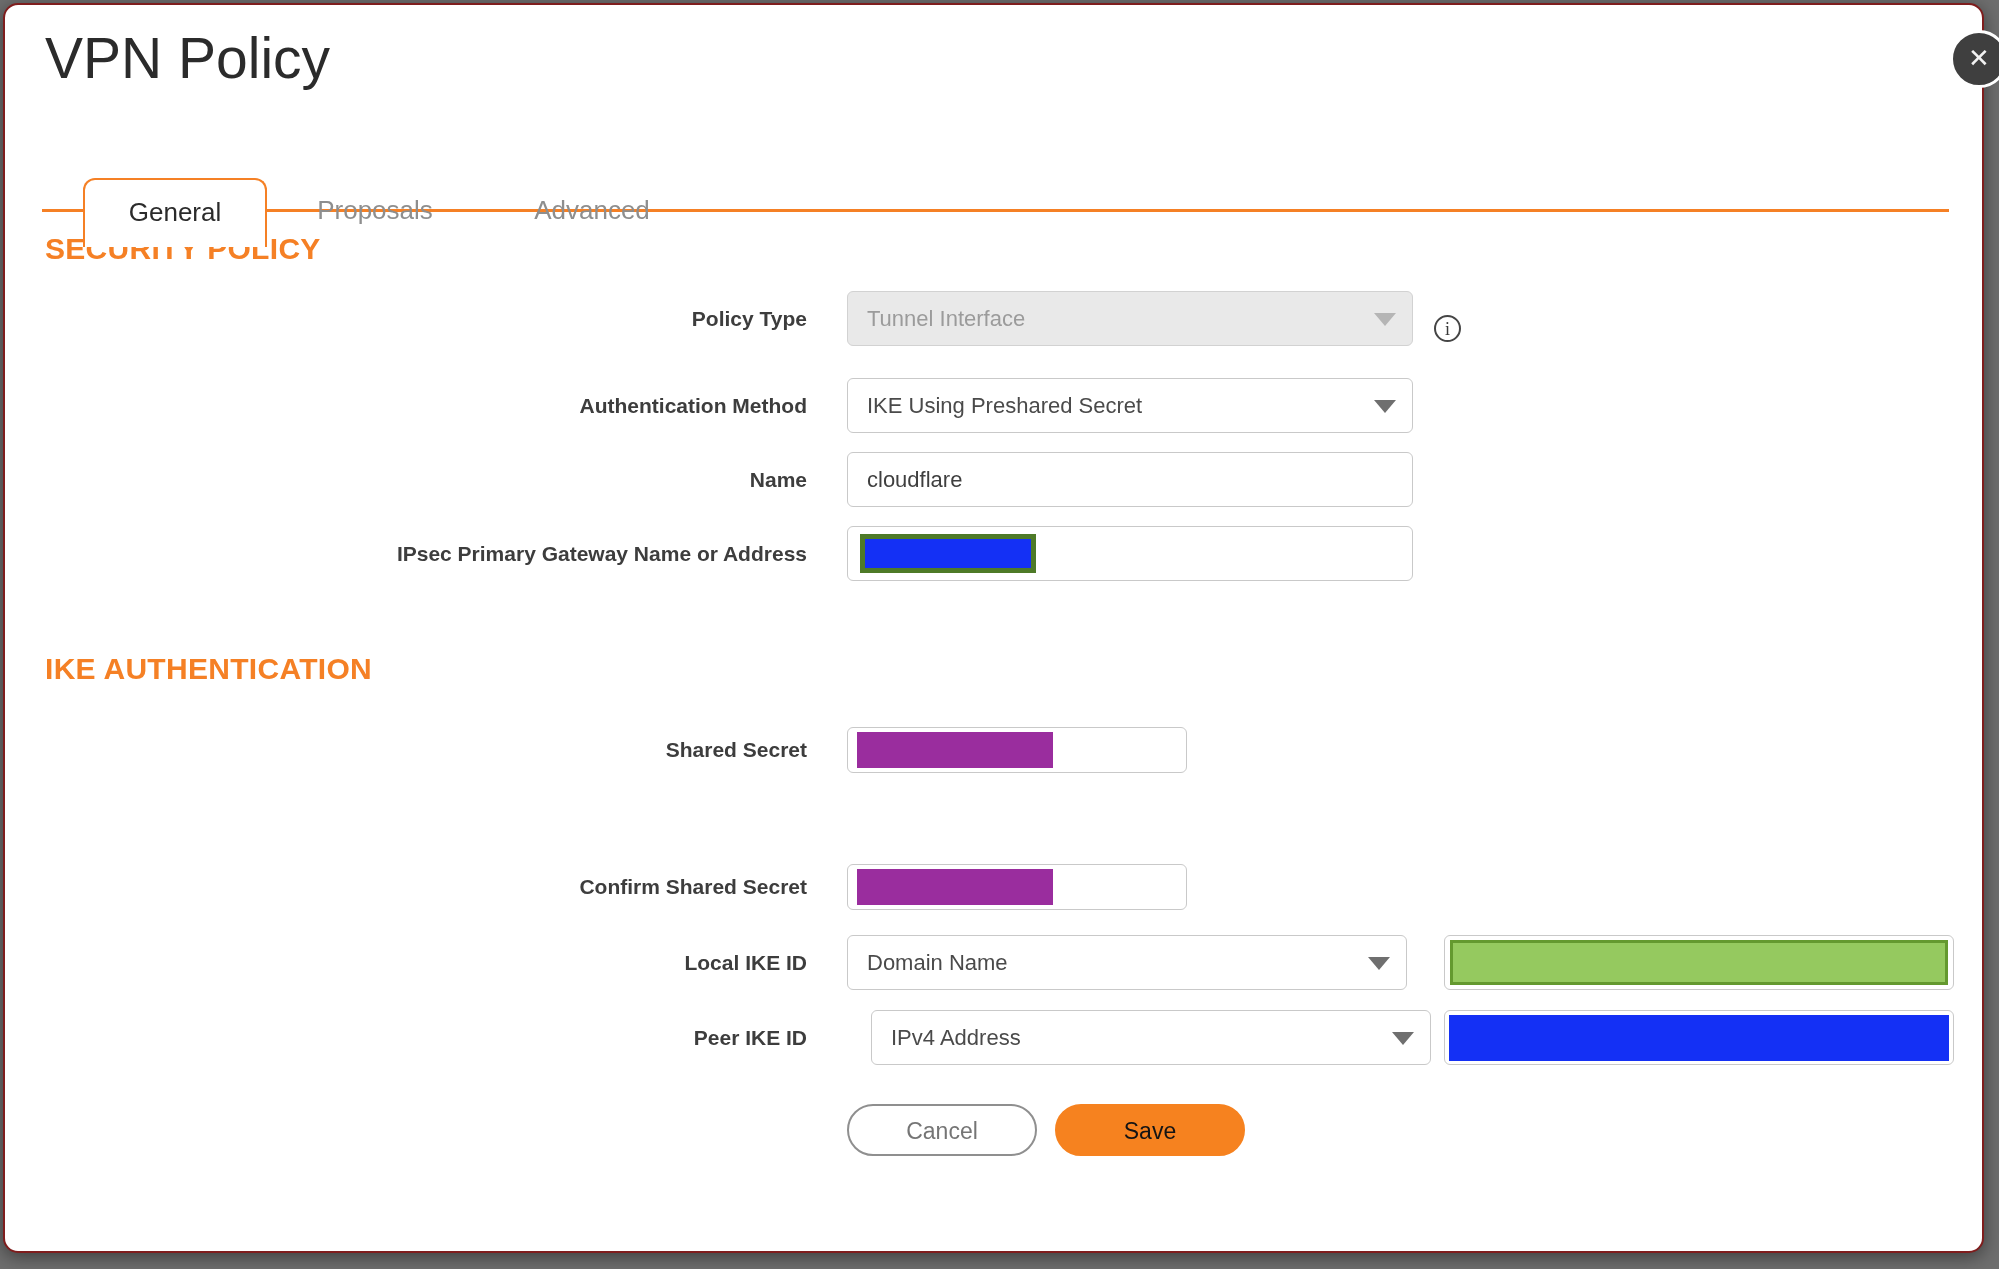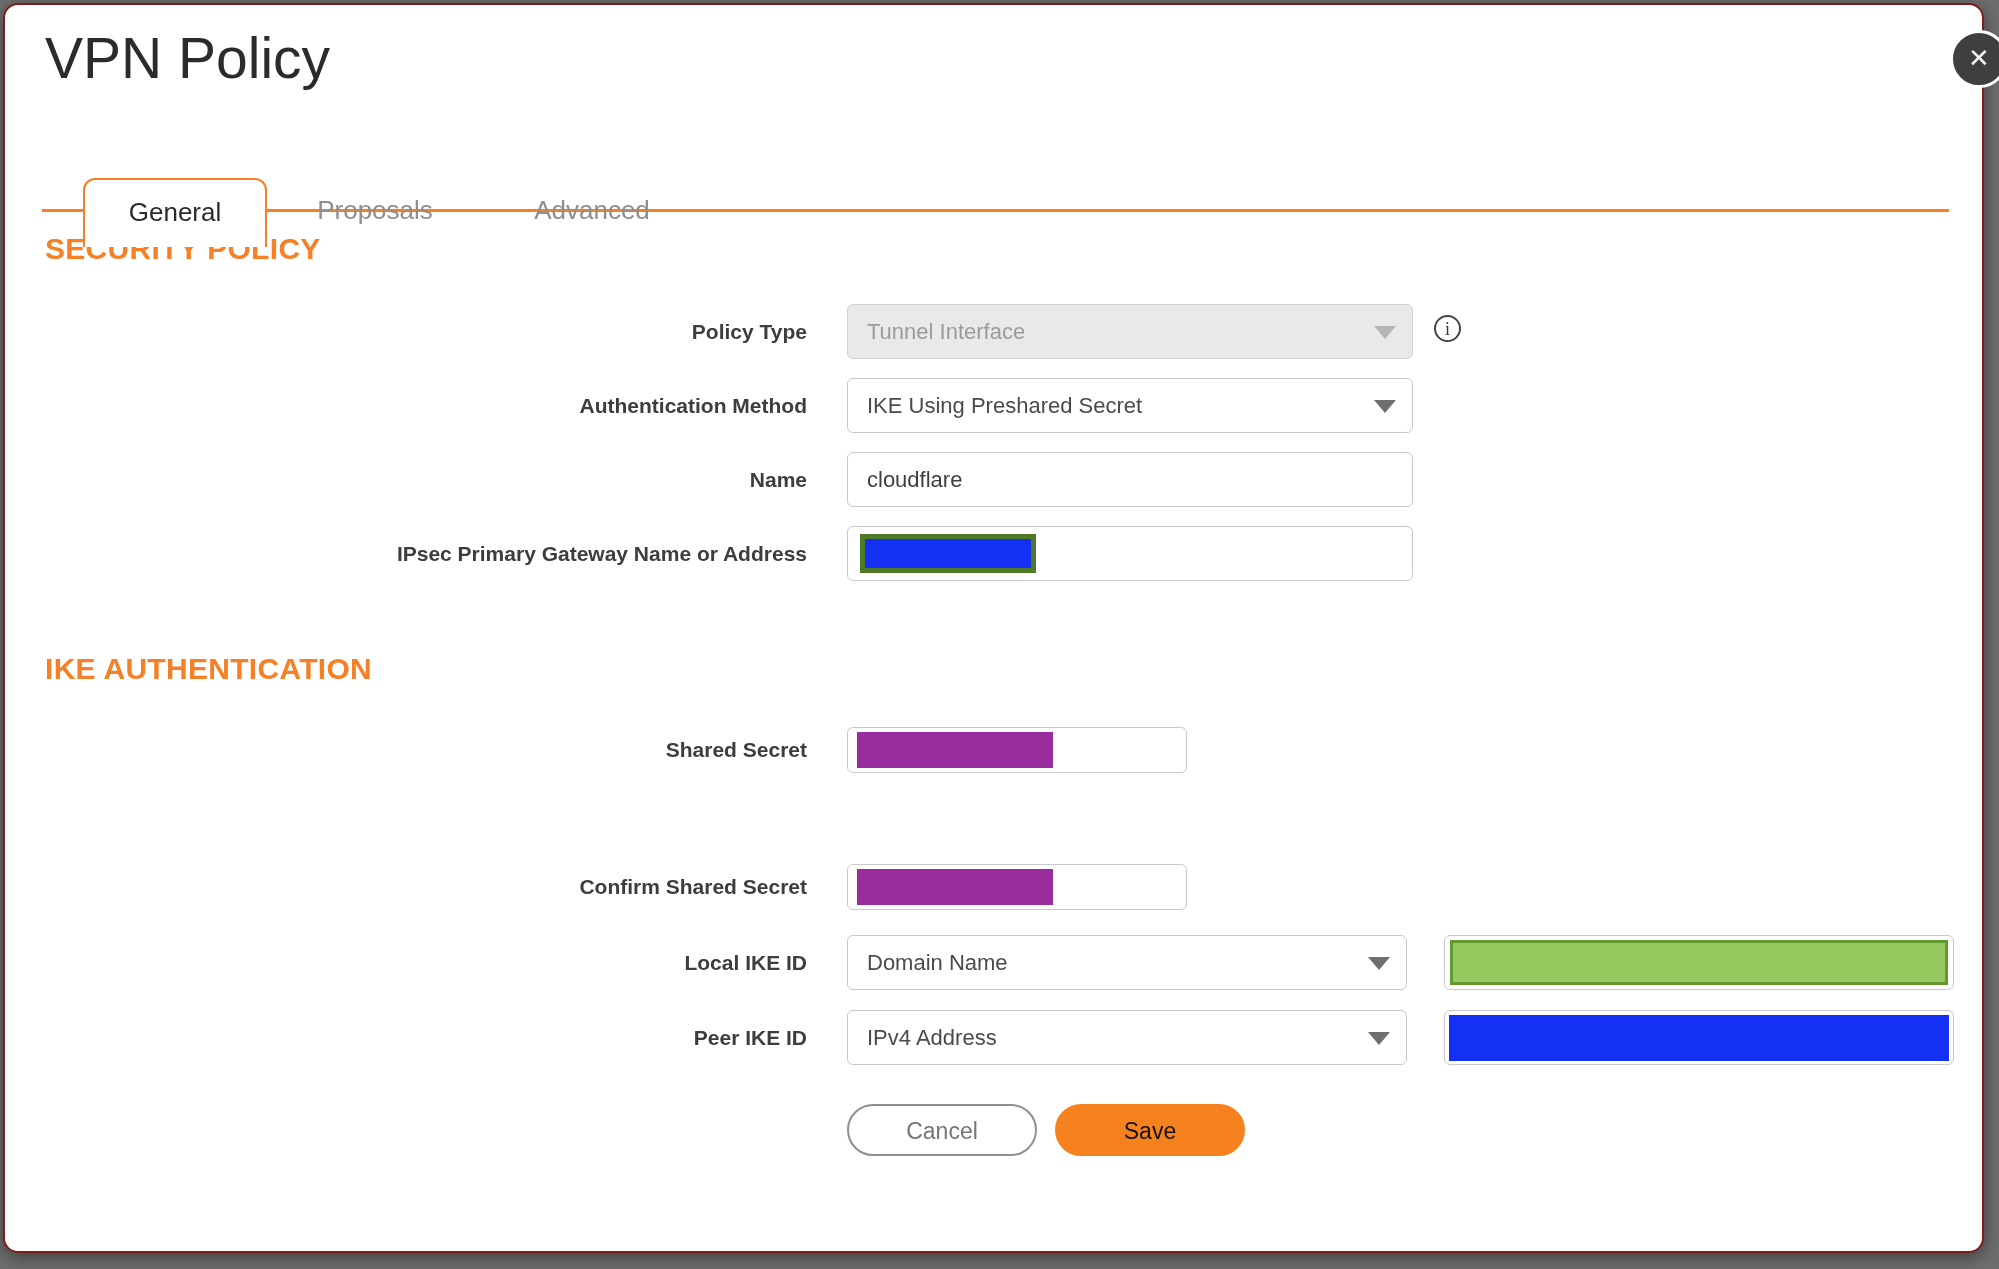--- a/index.html
+++ b/index.html
@@ -86,21 +86,21 @@
 
   <div class="title">VPN Policy</div>
 
   <div class="tab-underline"></div>
   <div class="tab active">General</div>
   <div class="tab t2">Proposals</div>
   <div class="tab t3">Advanced</div>
 
   <div class="section-heading sh1">SECURITY POLICY</div>
 
-  <div class="row" style="top:299px; height:55px;">
+  <div class="row" style="top:286px; height:55px;">
     <div class="lbl" style="line-height:55px;">Policy Type</div>
     <div class="ctl select disabled">
       <span>Tunnel Interface</span>
       <span class="arrow"></span>
     </div>
   </div>
   <div class="info-icon">i</div>
 
   <div class="row" style="top:373px; height:55px;">
     <div class="lbl" style="line-height:55px;">Authentication Method</div>
@@ -145,21 +145,21 @@
       <span>Domain Name</span>
       <span class="arrow"></span>
     </div>
     <div class="value-box" style="top:0;">
       <div class="redact r-green"></div>
     </div>
   </div>
 
   <div class="row" style="top:1005px; height:55px;">
     <div class="lbl" style="line-height:55px;">Peer IKE ID</div>
-    <div class="ctl select" style="width:560px;">
+    <div class="ctl select" style="width:560px;margin-left:24px;">
       <span>IPv4 Address</span>
       <span class="arrow"></span>
     </div>
     <div class="value-box" style="top:0;">
       <div class="redact r-blue"></div>
     </div>
   </div>
 
   <div class="row" style="top:1099px; height:52px;">
     <div class="btn btn-cancel">Cancel</div>

